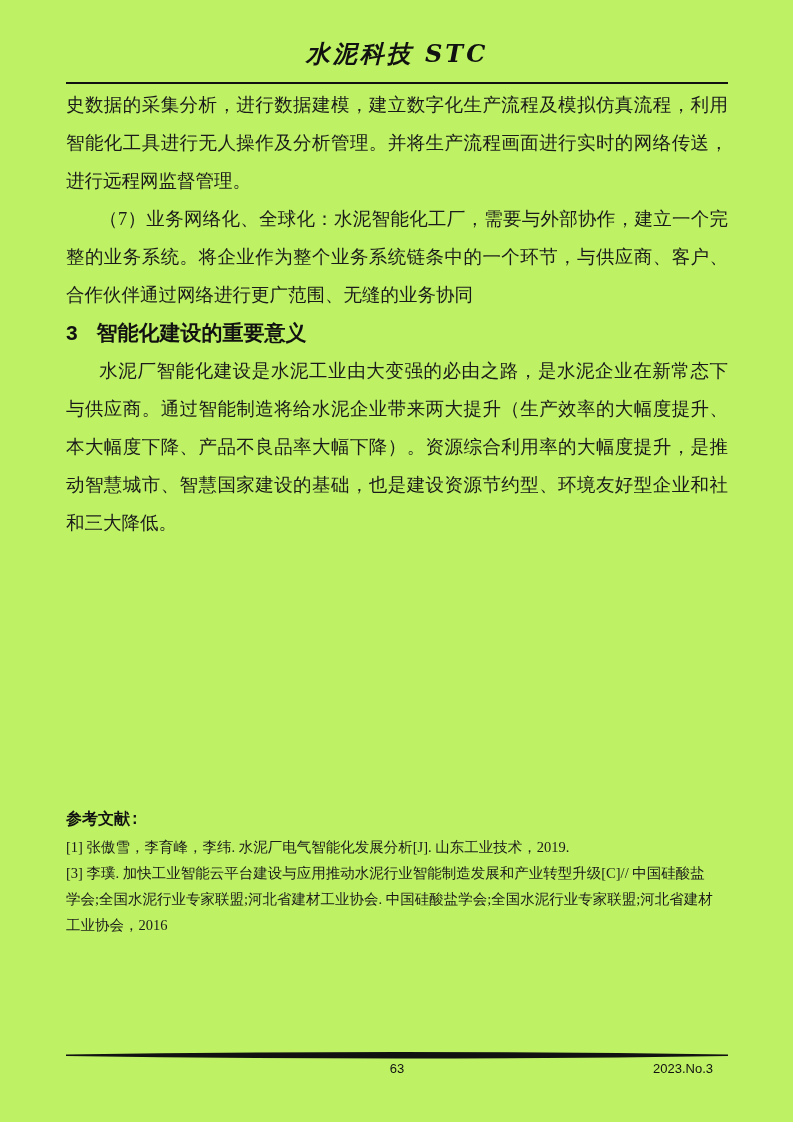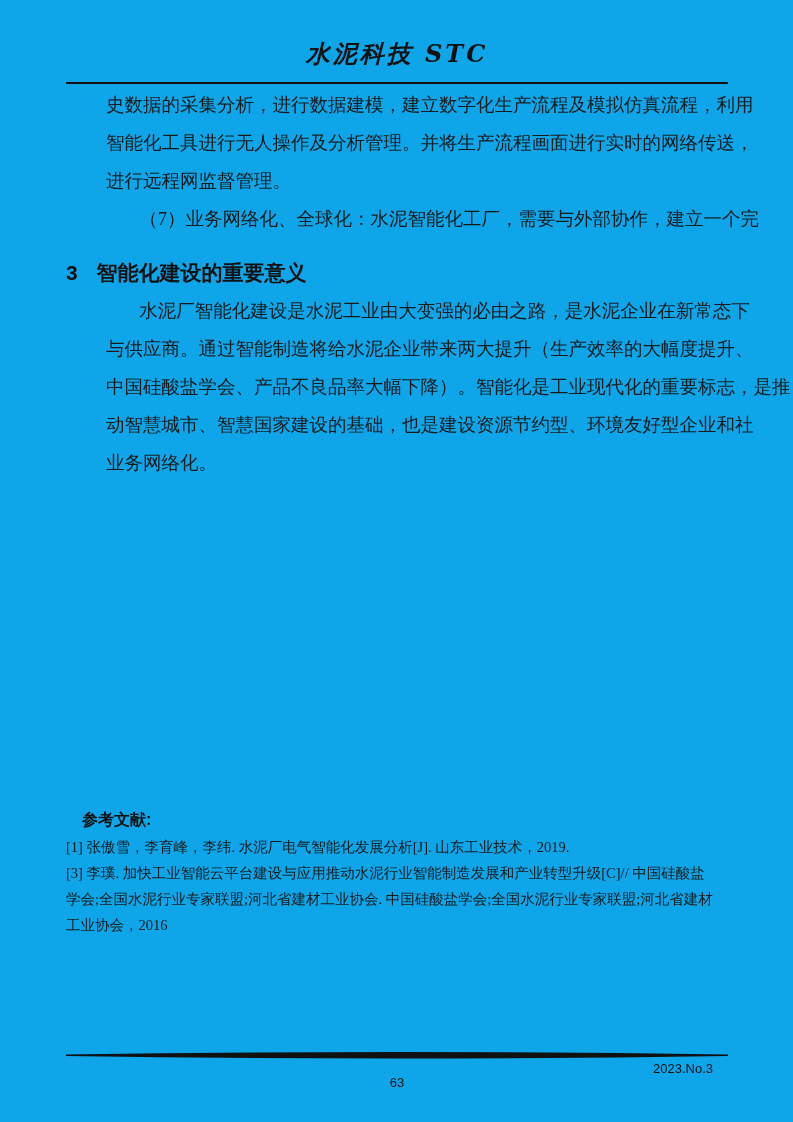--- a/index.html
+++ b/index.html
@@ -4,21 +4,21 @@
 <style>
   html, body {
     margin: 0;
     padding: 0;
     background: #ffffff;
   }
   .page {
     position: relative;
     width: 793px;
     height: 1122px;
-    background: #0ea5e9;
+    background: #bef264;
     color: #1a1a1a;
     overflow: hidden;
     font-family: "Liberation Serif", "DejaVu Serif", serif;
   }
   .content-col {
     position: absolute;
     left: 66px;
     width: 662px;
   }
   
@@ -40,49 +40,46 @@
   
   .body-block {
     top: 86px;
     font-size: 18.5px;
     line-height: 38px;
   }
   .line {
     text-align: justify;
     text-align-last: justify;
     white-space: nowrap;
-    margin-left: 40px;
   }
   .line.last {
     text-align: right;
     text-align-last: left;
   }
   .indent { text-indent: 1.8em; }
   .section-heading {
     font-family: "Liberation Sans", "DejaVu Sans", sans-serif;
     font-weight: bold;
     font-size: 21px;
     line-height: 38px;
     color: #111111;
-    margin-top: 16px;
   }
   .section-heading .num { margin-right: 0.9em; }
   
   .refs-block {
     top: 806px;
     font-size: 14.5px;
     line-height: 26px;
   }
   .refs-heading {
-    font-family: Liberation Sans, sans-serif;
+    font-family: Liberation Mono, monospace;
     font-weight: bold;
     font-size: 16px;
     line-height: 28px;
     color: #111111;
-    margin-left: 16px;
   }
   .ref-line {
     white-space: nowrap;
     text-align: left;
   }
   
   .footer-rule {
     top: 1051px;
     height: 10px;
   }
@@ -92,21 +89,20 @@
     font-family: "Liberation Sans", "DejaVu Sans", sans-serif;
     font-size: 13px;
     line-height: 17px;
     color: #111111;
   }
   .footer-page-number {
     position: absolute;
     left: 0;
     width: 100%;
     text-align: center;
-    margin-top: 14px;
   }
   .footer-issue {
     position: absolute;
     right: 15px;
   }
 </style>
 </head>
 <body>
 
 <div class="page">
@@ -117,32 +113,34 @@
   <div class="content-col body-block">
 
     <div>
       <div class="line">史数据的采集分析，进行数据建模，建立数字化生产流程及模拟仿真流程，利用</div>
       <div class="line">智能化工具进行无人操作及分析管理。并将生产流程画面进行实时的网络传送，</div>
       <div class="line last">进行远程网监督管理。</div>
     </div>
 
     <div>
       <div class="line indent">（7）业务网络化、全球化：水泥智能化工厂，需要与外部协作，建立一个完</div>
+      <div class="line">整的业务系统。将企业作为整个业务系统链条中的一个环节，与供应商、客户、</div>
+      <div class="line last">合作伙伴通过网络进行更广范围、无缝的业务协同</div>
     </div>
 
     <div class="section-heading">
       <span class="num">3</span><span>智能化建设的重要意义</span>
     </div>
 
     <div>
       <div class="line indent">水泥厂智能化建设是水泥工业由大变强的必由之路，是水泥企业在新常态下</div>
       <div class="line">与供应商。通过智能制造将给水泥企业带来两大提升（生产效率的大幅度提升、</div>
-      <div class="line">中国硅酸盐学会、产品不良品率大幅下降）。智能化是工业现代化的重要标志，是推</div>
+      <div class="line">本大幅度下降、产品不良品率大幅下降）。资源综合利用率的大幅度提升，是推</div>
       <div class="line">动智慧城市、智慧国家建设的基础，也是建设资源节约型、环境友好型企业和社</div>
-      <div class="line last">业务网络化。</div>
+      <div class="line last">和三大降低。</div>
     </div>
 
   </div>
 
   <div class="content-col refs-block">
     <div class="refs-heading">参考文献:</div>
     <div class="ref-line">[1] 张傲雪，李育峰，李纬. 水泥厂电气智能化发展分析[J]. 山东工业技术，2019.</div>
     <div class="ref-line">[3] 李璞. 加快工业智能云平台建设与应用推动水泥行业智能制造发展和产业转型升级[C]// 中国硅酸盐</div>
     <div class="ref-line">学会;全国水泥行业专家联盟;河北省建材工业协会. 中国硅酸盐学会;全国水泥行业专家联盟;河北省建材</div>
     <div class="ref-line">工业协会，2016</div>

